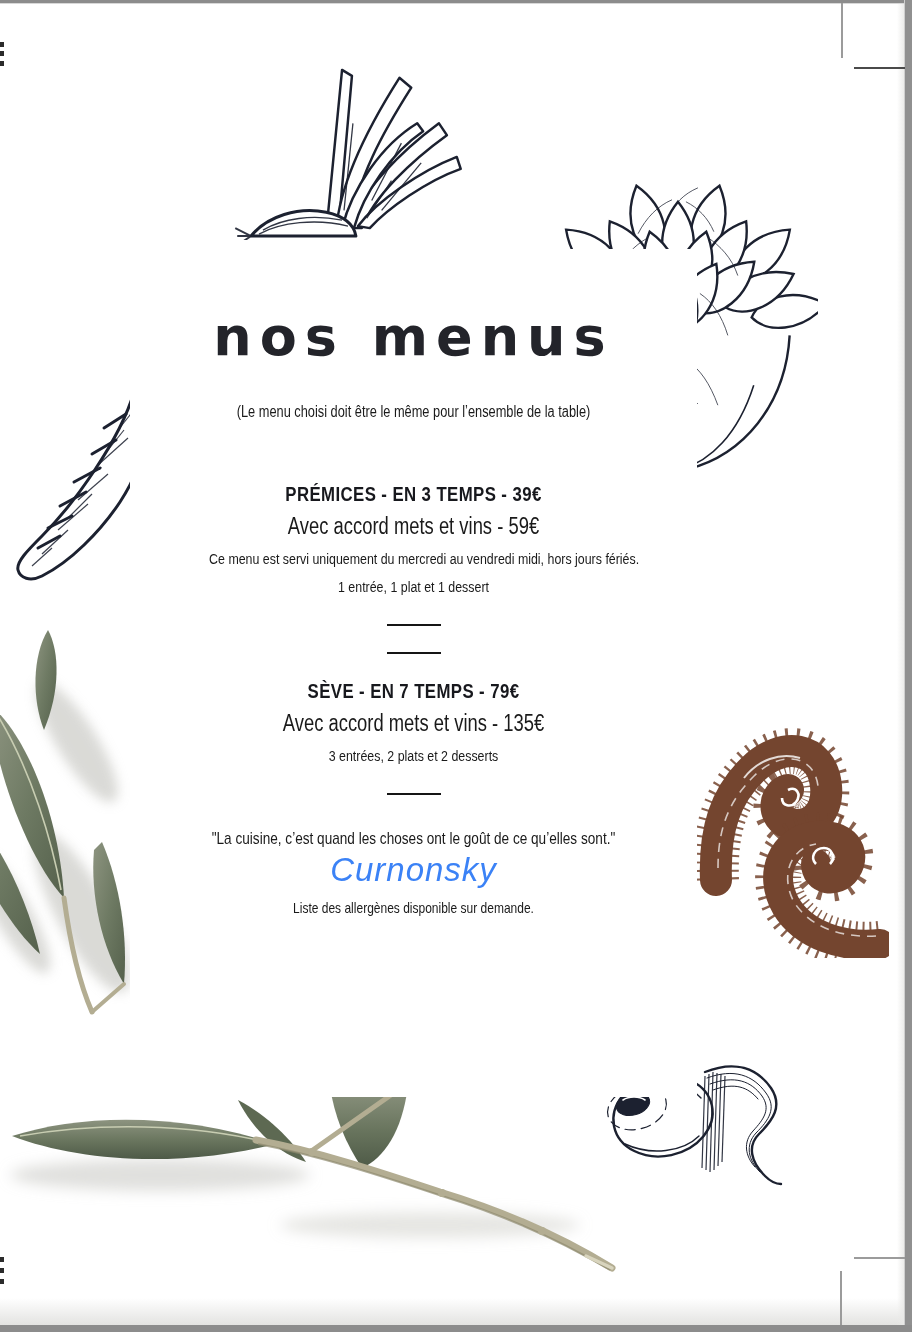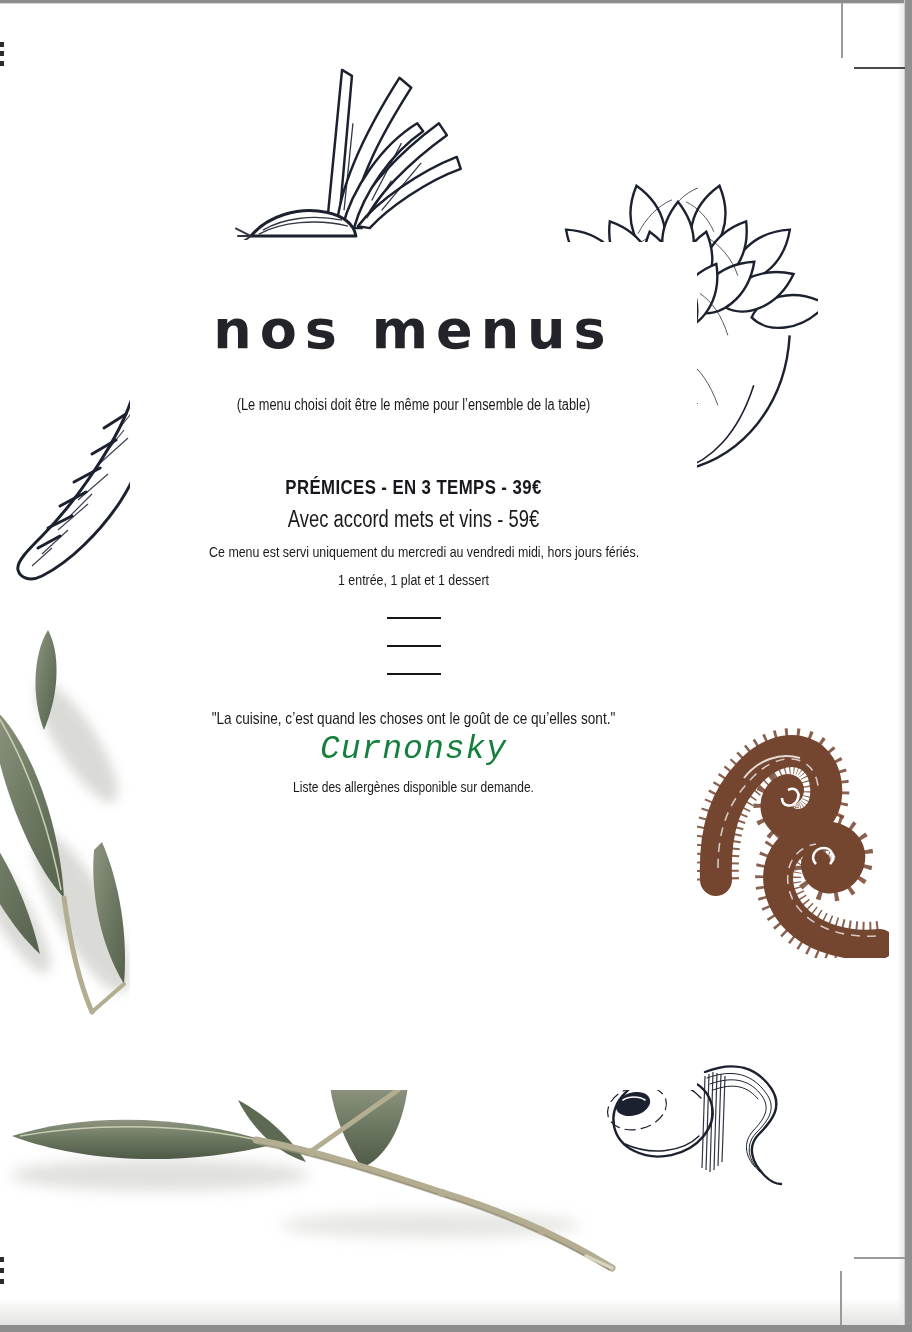--- a/index.html
+++ b/index.html
@@ -5,42 +5,42 @@
   html,body{margin:0;padding:0;}
   body{
     width:912px;height:1332px;position:relative;overflow:hidden;
     background:#ffffff;
     font-family:"Liberation Sans",sans-serif;
     color:#1a1a1a;
   }
   .illus{position:absolute;z-index:1;}
   
   .card{
-    position:absolute;left:130px;top:242px;width:567px;height:848px;
+    position:absolute;left:130px;top:249px;width:567px;height:848px;
     background:#ffffff;z-index:2;text-align:center;
     box-sizing:border-box;padding:22px 20px 0 20px;
   }
   .cond{display:block;transform:scaleX(0.8);transform-origin:50% 50%;white-space:nowrap;}
   .title{
     font-family:"DejaVu Sans",sans-serif;font-weight:700;
     font-size:54px;letter-spacing:8px;line-height:1.1;color:#23242a;
   }
   .subtitle{font-size:16px;margin-top:6px;}
   .menu-block{margin:8px;}
   .menu-block.first{margin-top:60px;}
   .menu-heading{font-size:21px;font-weight:700;letter-spacing:.5px;line-height:1.2;color:#17181d;}
   .menu-pairing{font-size:23px;font-weight:400;margin-top:5px;line-height:1.35;}
   .menu-note{font-size:15.5px;margin-top:7px;line-height:1.35;}
   .menu-note:empty{display:none;}
   .menu-comp{font-size:15.5px;margin-top:7px;line-height:1.35;}
   .divider{width:54px;border:0;border-top:2px solid #151515;margin:26px auto 24px auto;}
   .quote{font-size:17px;margin-top:34px;}
   .signature{
-    font-family:Liberation Mono, monospace;font-style:italic;
-    font-size:33px;margin-top:2px;letter-spacing:1px;color:#15803d;
+    font-family:Liberation Sans, sans-serif;font-style:italic;
+    font-size:33px;margin-top:2px;letter-spacing:1px;color:#3b82f6;
   }
   .allergens{font-size:15px;margin-top:10px;}
   
   .chrome{position:absolute;z-index:4;}
   .edge-top{left:0;top:0;width:912px;height:3px;background:#8c8c8c;box-shadow:0 1px 0 #d8d8d8;}
   .edge-right{left:905px;top:0;width:7px;height:1332px;background:#909090;box-shadow:-1px 0 0 #cfcfcf;}
   .edge-bottom{left:0;top:1325px;width:912px;height:7px;background:#8c8c8c;}
   .shadow-bottom{left:0;top:1298px;width:912px;height:27px;background:linear-gradient(#ffffff00,#e3e3e1);z-index:3;position:absolute;}
   .shadow-right{left:897px;top:0;width:8px;height:1332px;background:linear-gradient(90deg,#ffffff00,#e9e9e7);z-index:3;position:absolute;}
   .regmark{position:absolute;z-index:5;background:#2b2b2b;width:4px;height:5px;left:0;}
@@ -238,20 +238,26 @@
   <div class="menu-block first">
     <div class="menu-heading cond">PRÉMICES - EN 3 TEMPS - 39€</div>
     <div class="menu-pairing cond">Avec accord mets et vins - 59€</div>
     <div class="menu-note cond">Ce menu est servi uniquement du mercredi au vendredi midi, hors jours fériés.</div>
     <div class="menu-comp cond">1 entrée, 1 plat et 1 dessert</div>
   </div>
   <hr class="divider">
 
   <hr class="divider">
 
+  <div class="menu-block">
+    <div class="menu-heading cond">SÈVE - EN 7 TEMPS - 79€</div>
+    <div class="menu-pairing cond">Avec accord mets et vins - 135€</div>
+
+    <div class="menu-comp cond">3 entrées, 2 plats et 2 desserts</div>
+  </div>
   <hr class="divider">
 
 
   <div class="quote cond">"La cuisine, c’est quand les choses ont le goût de ce qu’elles sont."</div>
   <div class="signature">Curnonsky</div>
   <div class="allergens cond">Liste des allergènes disponible sur demande.</div>
 </div>
 
 <div class="shadow-bottom"></div>
 <div class="shadow-right"></div>

